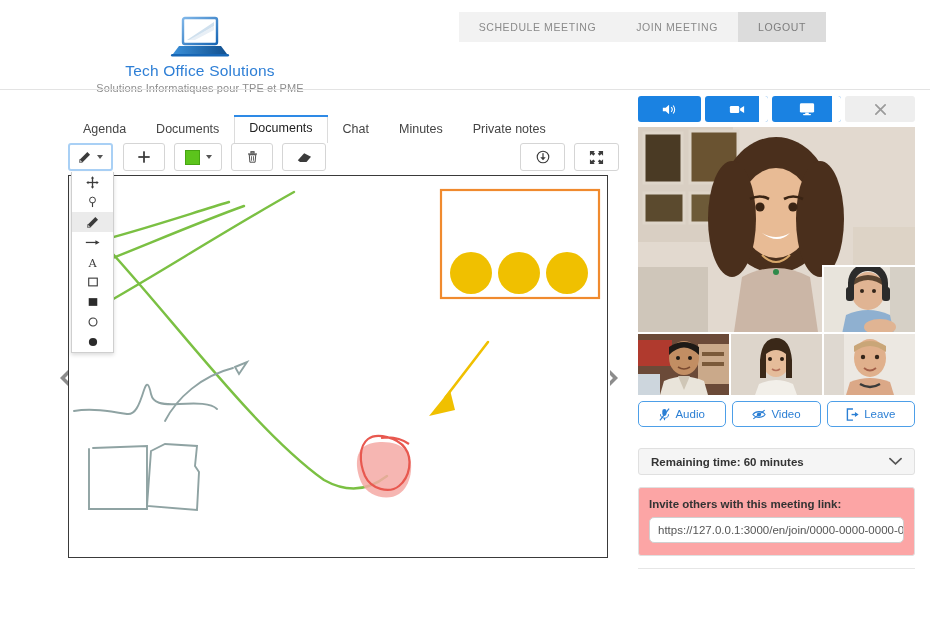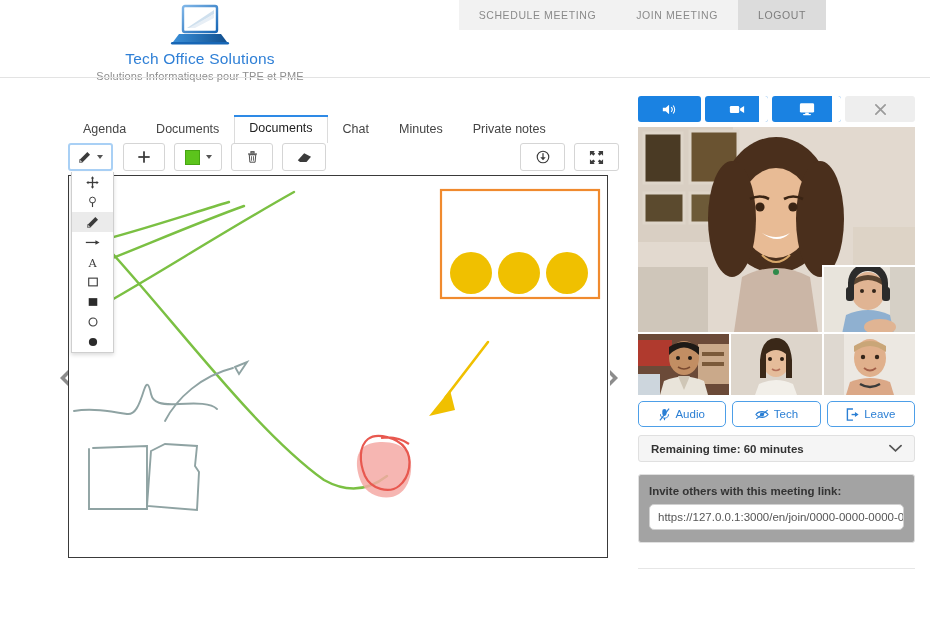--- a/index.html
+++ b/index.html
@@ -7,21 +7,21 @@
   body {
     width:930px; height:630px;
     background:#ffffff;
     font-family:"Liberation Sans", sans-serif;
     color:#333;
     overflow:hidden;
     position:relative;
   }
 
   
-  #topbar { position:absolute; left:0; top:0; width:826px; height:77px; }
+  #topbar { position:absolute; left:0; top:12px; width:826px; height:77px; }
   #topnav { position:absolute; right:0; top:0; height:30px; display:flex; background:#f2f2f2; }
   .topnav-btn {
     height:30px; display:flex; align-items:center; justify-content:center;
     padding:0 20px; font-size:10.5px; letter-spacing:.6px;
     color:#8a8a8a; background:#f2f2f2; cursor:pointer; white-space:nowrap;
   }
   .topnav-btn.active { background:#dcdcdc; color:#7d7d7d; }
 
   
   #logo-block { position:absolute; left:70px; top:2px; width:260px; text-align:center; }
@@ -100,27 +100,27 @@
   .video-small { width:91px; height:61px; overflow:hidden; position:relative; }
 
   #action-row { display:flex; gap:6px; margin-top:6px; }
   .action-btn {
     flex:1; height:26px; border:1px solid #4d9fe8; border-radius:5px; background:#fff;
     color:#2b7fd4; font-size:11.5px; display:flex; align-items:center; justify-content:center;
     gap:5px; cursor:pointer;
   }
 
   #remaining-box {
-    margin-top:8px; height:27px; background:#f5f5f5; border:1px solid #e0e0e0; border-radius:3px;
+    margin-top:21px; height:27px; background:#f5f5f5; border:1px solid #e0e0e0; border-radius:3px;
     display:flex; align-items:center; justify-content:space-between; padding:0 12px;
     font-size:11.5px; font-weight:bold; color:#333; cursor:pointer;gap:16px;
   }
   #invite-box {
     margin-top:12px; border:1px solid #e0e0e0; border-radius:3px; padding:10px 10px 12px 10px;
-    background:#a3a3a3;
+    background:#fca5a5;
   }
   #invite-label { font-size:11.5px; font-weight:bold; color:#333; margin-bottom:7px; }
   #invite-input {
     width:100%; height:26px; border:1px solid #d0d0d0; border-radius:5px; padding:0 8px;
     font-size:11.5px; color:#555; font-family:"Liberation Sans", sans-serif; background:#fff;
     white-space:nowrap; overflow:hidden; text-overflow:clip; line-height:24px;
   }
   #panel-rule { position:absolute; left:638px; top:568px; width:277px; height:1px; background:#e6e6e6; }
 </style>
 </head>
@@ -465,21 +465,21 @@
         <path d="M1 13.4 L11 0.6" stroke="#2b7fd4" stroke-width="1.3"></path>
       </svg>
       <span>Audio</span>
     </div>
     <div class="action-btn">
       <svg width="14" height="11" viewBox="0 0 16 12">
         <path d="M1 6 C4 1.6, 12 1.6, 15 6 C12 10.4, 4 10.4, 1 6 Z" fill="none" stroke="#2b7fd4" stroke-width="1.2"></path>
         <circle cx="8" cy="6" r="2.4" fill="#2b7fd4"></circle>
         <path d="M1.5 11 L14.5 1" stroke="#2b7fd4" stroke-width="1.3"></path>
       </svg>
-      <span>Tech</span>
+      <span>Video</span>
     </div>
     <div class="action-btn">
       <svg width="13" height="13" viewBox="0 0 14 14">
         <path d="M7.5 1 L1.5 1 L1.5 13 L7.5 13" fill="none" stroke="#2b7fd4" stroke-width="1.5"></path>
         <rect x="6" y="6.3" width="5.6" height="1.5" fill="#2b7fd4"></rect>
         <path d="M13.6 7 L9.6 4.2 L9.6 9.8 Z" fill="#2b7fd4"></path>
       </svg>
       <span>Leave</span>
     </div>
   </div>

